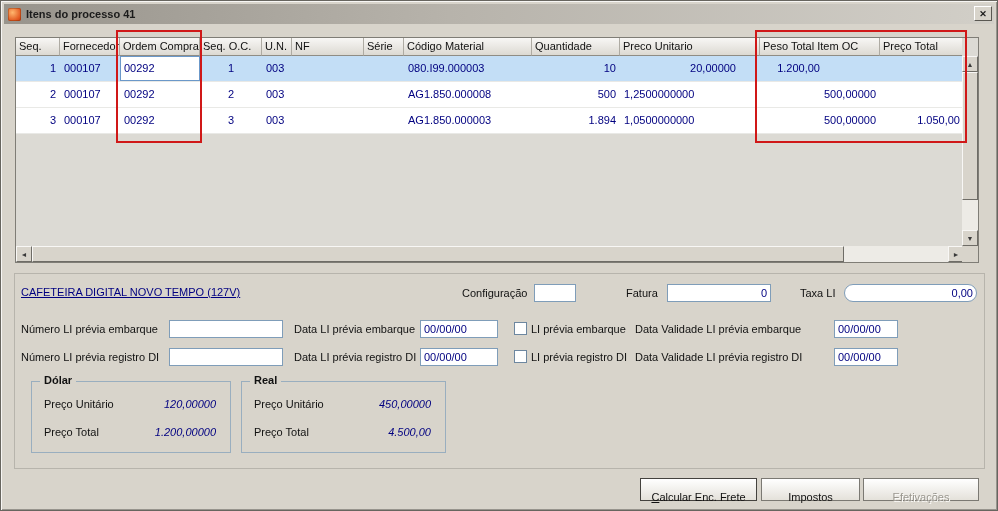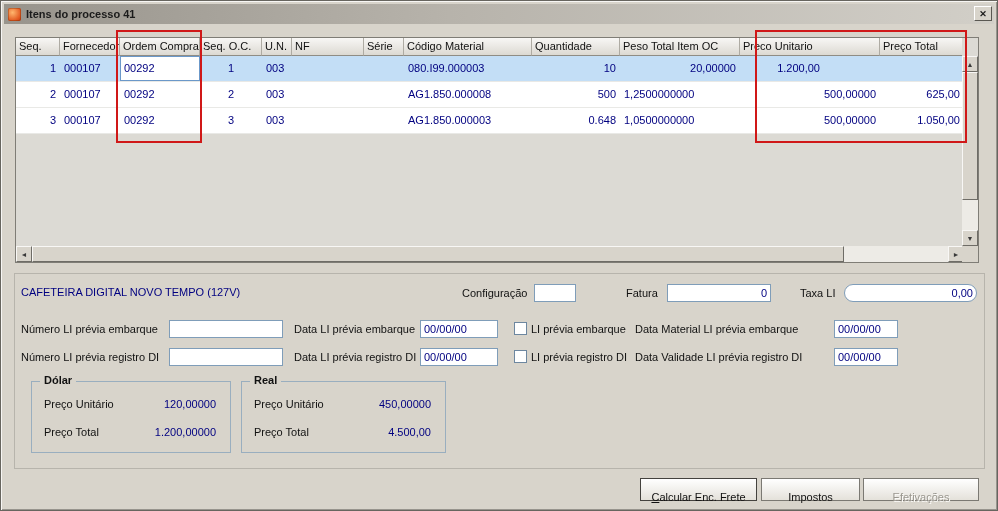--- a/index.html
+++ b/index.html
@@ -64,32 +64,32 @@
 
   
   .annot { position:absolute; border:2px solid #d01818; pointer-events:none; }
   .annot-1 { left:115px; top:29px; width:86px;  height:113px; }
   .annot-2 { left:754px; top:29px; width:212px; height:113px; }
 
   
   .panel { position:absolute; left:13px; top:272px; width:971px; height:196px;
     border:1px solid #b7b4ac; }
   .lbl { position:absolute; color:#111; white-space:nowrap; }
-  .lbl.navy { color:#000080; }
+  .lbl.navy { color:#000080;text-decoration:underline; }
   .tb { position:absolute; height:18px; border:1px solid #7f9db9; background:#fff;
     font:11px "Liberation Sans", sans-serif; color:#000080; padding:0 3px; }
   .tb.right { text-align:right; }
   .cb { position:absolute; width:13px; height:13px; background:#fff; border:1px solid #6d87a0; }
 
   
   .group { position:absolute; border:1px solid #99aebf; }
   .group .legend { position:absolute; top:-8px; left:8px; background:#d8d4cb;
     padding:0 4px; font-weight:bold; color:#111; }
   .group .glabel { position:absolute; left:12px; color:#111; white-space:nowrap; }
-  .group .gvalue { position:absolute; right:14px; color:#000080; white-space:nowrap; }
+  .group .gvalue { position:absolute; right:14px; color:#000080; white-space:nowrap;font-style:italic; }
   .dolar { left:30px; top:380px; width:200px; height:72px; }
   .real  { left:240px; top:380px; width:205px; height:72px; }
 
   
   .btn { position:absolute; height:23px; padding:8px; cursor:default;
     background:linear-gradient(#ffffff,#e4e1da); border:1px solid #7b7973;
     font:11px "Liberation Sans", sans-serif; color:#111; }
   .btn-text { display:block; line-height:21px; text-align:center; }
   .btn-calc { left:639px; top:477px; width:117px; border-color:#44423e; }
   .btn-calc .btn-text::first-letter { text-decoration:underline; }
@@ -112,22 +112,22 @@
     <div class="grid-header">
       <div class="hcell c0">Seq.</div>
       <div class="hcell c1">Fornecedor</div>
       <div class="hcell c2">Ordem Compra</div>
       <div class="hcell c3">Seq. O.C.</div>
       <div class="hcell c4">U.N.</div>
       <div class="hcell c5">NF</div>
       <div class="hcell c6">Série</div>
       <div class="hcell c7">Código Material</div>
       <div class="hcell c8">Quantidade</div>
+      <div class="hcell c9">Preco Unitario</div>
       <div class="hcell c10">Peso Total Item OC</div>
-      <div class="hcell c9">Preco Unitario</div>
       <div class="hcell c11">Preço Total</div>
     </div>
 
     <div class="grid-rows">
       <div class="grid-row selected">
         <div class="cell c0">1</div>
         <div class="cell c1">000107</div>
         <div class="cell c2 editor">00292</div>
         <div class="cell c3">1</div>
         <div class="cell c4">003</div>
@@ -143,32 +143,31 @@
         <div class="cell c1">000107</div>
         <div class="cell c2">00292</div>
         <div class="cell c3">2</div>
         <div class="cell c4">003</div>
         <div class="cell c5"></div>
         <div class="cell c6"></div>
         <div class="cell c7">AG1.850.000008</div>
         <div class="cell c8">500</div>
         <div class="cell c9">1,2500000000</div>
         <div class="cell c10">500,00000</div>
-        <div class="cell c11">625,00</div>
       </div>
       <div class="grid-row">
         <div class="cell c0">3</div>
         <div class="cell c1">000107</div>
         <div class="cell c2">00292</div>
         <div class="cell c3">3</div>
         <div class="cell c4">003</div>
         <div class="cell c5"></div>
         <div class="cell c6"></div>
         <div class="cell c7">AG1.850.000003</div>
-        <div class="cell c8">0.648</div>
+        <div class="cell c8">1.894</div>
         <div class="cell c9">1,0500000000</div>
         <div class="cell c10">500,00000</div>
         <div class="cell c11">1.050,00</div>
       </div>
     </div>
 
     <div class="vscroll">
       <button class="sbtn up"><span>▲</span></button>
       <div class="vthumb"></div>
       <button class="sbtn down"><span>▼</span></button>
@@ -194,21 +193,21 @@
   <input class="tb right" style="left: 666px; top: 283px; width: 104px;" value="0">
   <div class="lbl" style="left:799px;top:286px">Taxa LI</div>
   <input class="tb right" style="left: 843px; top: 283px; width: 133px; border-radius: 9px;" value="0,00">
 
   <div class="lbl" style="left:20px;top:322px">Número LI prévia embarque</div>
   <input class="tb" style="left: 168px; top: 319px; width: 114px;" value="">
   <div class="lbl" style="left:293px;top:322px">Data LI prévia embarque</div>
   <input class="tb" style="left: 419px; top: 319px; width: 78px;" value="00/00/00">
   <span class="cb" style="left:513px;top:321px"></span>
   <div class="lbl" style="left:530px;top:322px">LI prévia embarque</div>
-  <div class="lbl" style="left:634px;top:322px">Data Material LI prévia embarque</div>
+  <div class="lbl" style="left:634px;top:322px">Data Validade LI prévia embarque</div>
   <input class="tb" style="left: 833px; top: 319px; width: 64px;" value="00/00/00">
 
   <div class="lbl" style="left:20px;top:350px">Número LI prévia registro DI</div>
   <input class="tb" style="left: 168px; top: 347px; width: 114px;" value="">
   <div class="lbl" style="left:293px;top:350px">Data LI prévia registro DI</div>
   <input class="tb" style="left: 419px; top: 347px; width: 78px;" value="00/00/00">
   <span class="cb" style="left:513px;top:349px"></span>
   <div class="lbl" style="left:530px;top:350px">LI prévia registro DI</div>
   <div class="lbl" style="left:634px;top:350px">Data Validade LI prévia registro DI</div>
   <input class="tb" style="left: 833px; top: 347px; width: 64px;" value="00/00/00">

